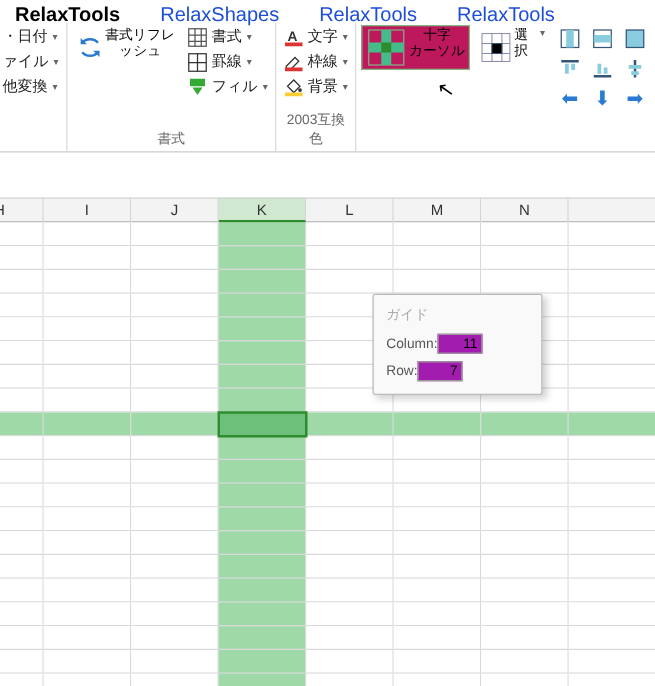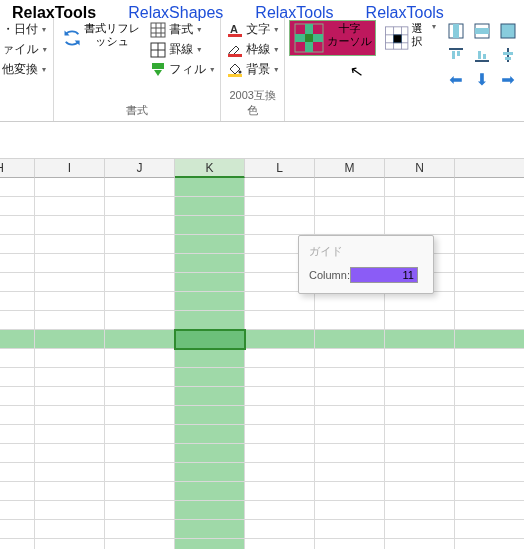--- a/index.html
+++ b/index.html
@@ -32,21 +32,21 @@
 .grid { position:absolute; top:20px; left:0; }
 .gr { display:flex; height:19px; }
 .gc { width:70px; border-right:1px solid #d9d9d9; border-bottom:1px solid #d9d9d9; background:#fff;}
 .gc.colhi { background:#9fd9a8; }
 .gr.rowhi .gc { background:#9fd9a8; }
 .gr.rowhi .gc.colhi { background:#6cc07a; outline:2px solid #2e8b2e; outline-offset:-1px; position:relative; z-index:2;}
 
 .guide { position:absolute; left:298px; top:235px; width:136px; background:#f9f9f9; border:1px solid #bbb; box-shadow:3px 3px 6px rgba(0,0,0,0.18); padding:8px 10px 10px; font-size:11px; color:#777; border-radius:2px;}
 .guide .title{color:#aaa; margin-bottom:8px;}
 .guide .line{display:flex; justify-content:flex-start; align-items:center; margin-top:6px; color:#555;}
-.guide input{width:68px; font-size:11px; text-align:right; border:1px solid #999; padding:1px 3px; background:#8b5cf6;}
+.guide input{width:36px; font-size:11px; text-align:right; border:1px solid #999; padding:1px 3px; background:#a21caf;}
 
 .cursor{position:absolute; left:350px; top:62px; font-size:16px; transform:rotate(-10deg); z-index:50; pointer-events:none;}
 </style>
 </head>
 <body>
 
 <div class="tabs">
   <span class="tab active">RelaxTools</span>
   <span class="tab">RelaxShapes</span>
   <span class="tab">RelaxTools</span>
@@ -450,13 +450,17 @@
       </div>
     </div>
 </div>
 
 <div class="guide">
   <div class="title">ガイド</div>
   <div class="line">
       <span>Column:</span>
       <input value="11" style="">
     </div>
+  <div class="line">
+      <span>Row:</span>
+      <input value="7" style="">
+    </div>
 </div>
 
 </body></html>

